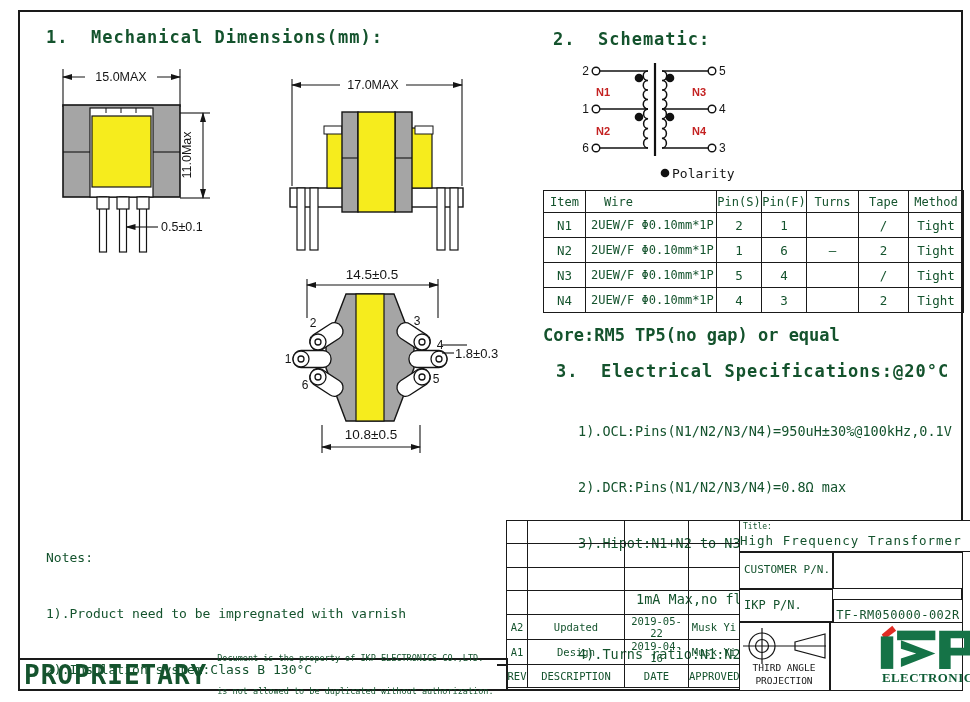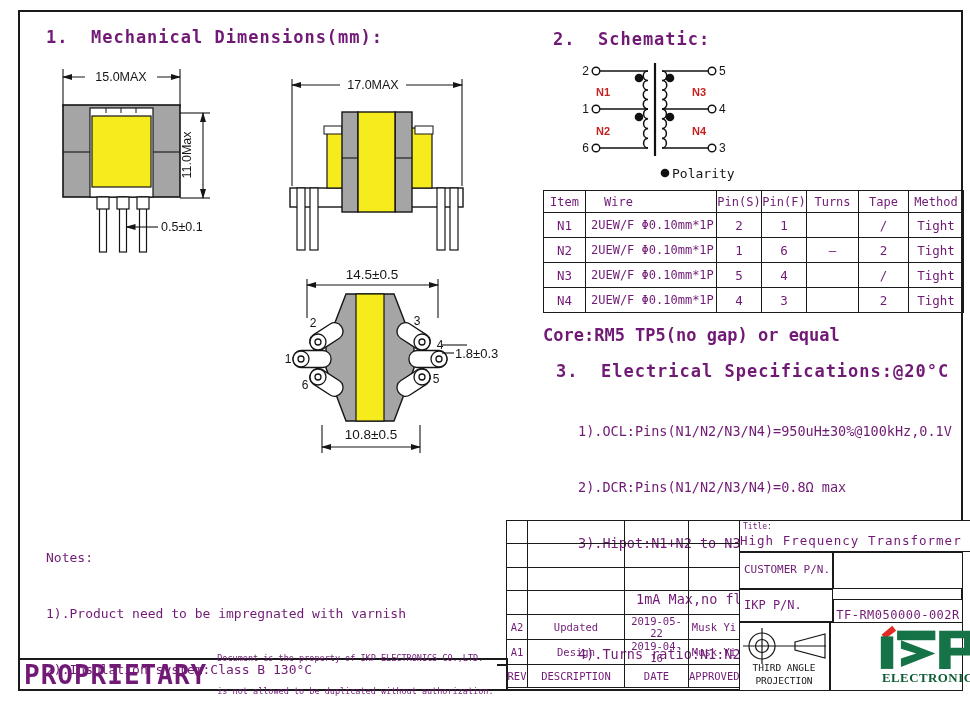--- a/index.html
+++ b/index.html
@@ -1,17 +1,17 @@
 <!DOCTYPE html>
 <html><head>
 <meta charset="utf-8">
 <style>
   html,body{margin:0;padding:0;background:#fff;}
   .page{position:relative;width:970px;height:702px;background:#fff;overflow:hidden;
-        font-family:"DejaVu Sans Mono",monospace;color:#701a75;}
+        font-family:"DejaVu Sans Mono",monospace;color:#14532d;}
   .abs{position:absolute;}
   .frame{left:18px;top:10px;width:945px;height:681px;border:2px solid #1a1a1a;box-sizing:border-box;}
   .h1{font-size:17px;font-weight:700;letter-spacing:1px;white-space:pre;}
   .corenote{font-size:17px;font-weight:600;white-space:pre;}
   .spec-lines{width:400px;font-size:13.5px;line-height:18.6px;white-space:pre;}
   .spec-line.indent{padding-left:58px;}
   .notes{font-size:13px;line-height:18.8px;white-space:pre;}
   .wtable{border-collapse:collapse;table-layout:fixed;width:420px;}
   .wtable th,.wtable td{border:1.5px solid #1a1a1a;font-size:12.5px;font-weight:400;
         text-align:center;padding:0;height:24px;overflow:hidden;}

